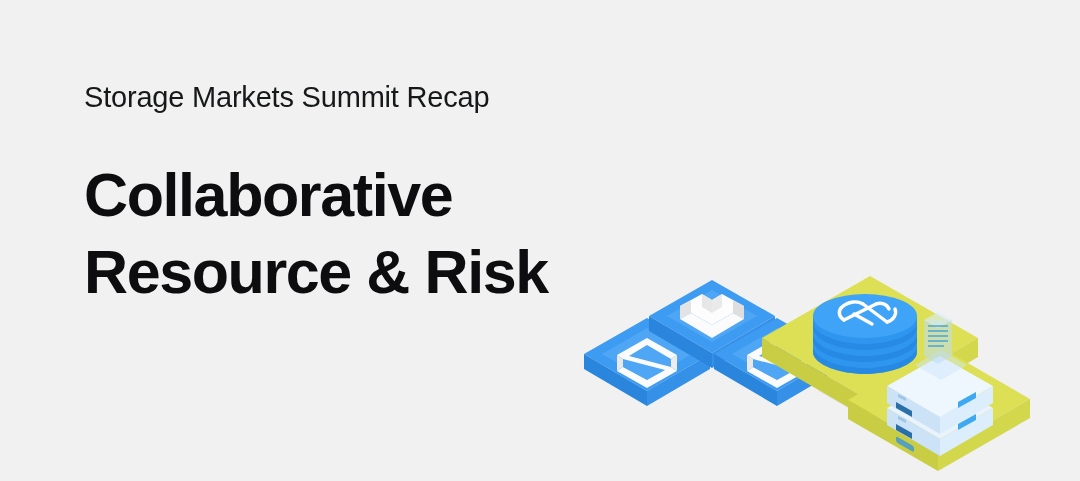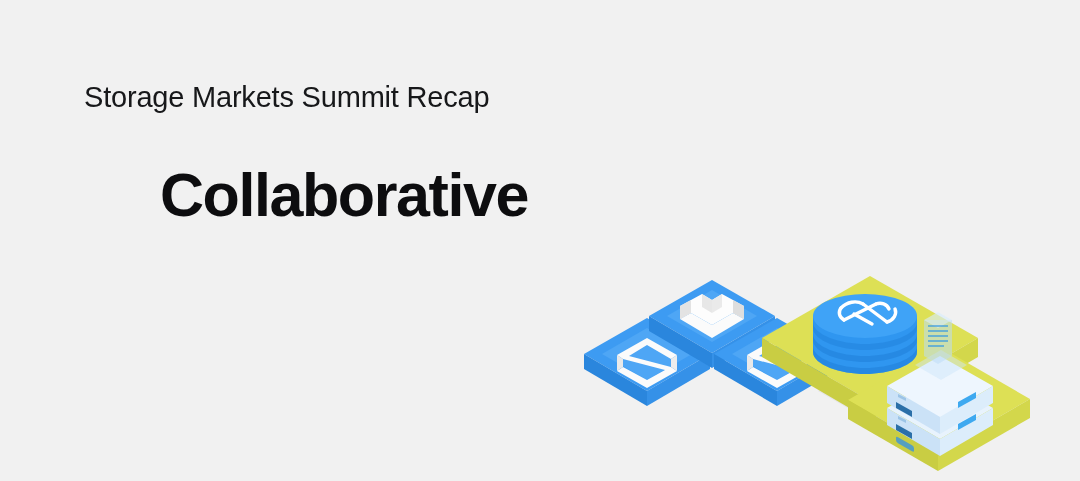--- a/index.html
+++ b/index.html
@@ -40,21 +40,20 @@
     letter-spacing: -0.2px;
     white-space: nowrap;
   }
 
   #headline {
     font-size: 61px;
     font-weight: 700;
     line-height: 77px;
     color: #0d0d0f;
     letter-spacing: -1.4px;
-    text-align: center;
   }
   #headline .hl-line {
     display: block;
     white-space: nowrap;
   }
 
   
   #illustration {
     position: absolute;
     left: 560px;
@@ -71,20 +70,21 @@
 </head>
 <body>
 
 <div id="banner">
 
   <div id="text-block">
     <div id="eyebrow">Storage Markets Summit Recap</div>
 
     <h1 id="headline">
       <span class="hl-line">Collaborative</span>
+      <span class="hl-line">Resource &amp; Risk</span>
     </h1>
   </div>
 
   <div id="illustration">
     <svg viewBox="0 0 470 253" xmlns="http://www.w3.org/2000/svg">
 
       <g>
         <polygon points="258,163 312,132 352,155 298,186" fill="#e6e6e6"></polygon>
         <polygon points="295,180 352,147 404,177 347,210" fill="#e4e4e4"></polygon>
       </g>

